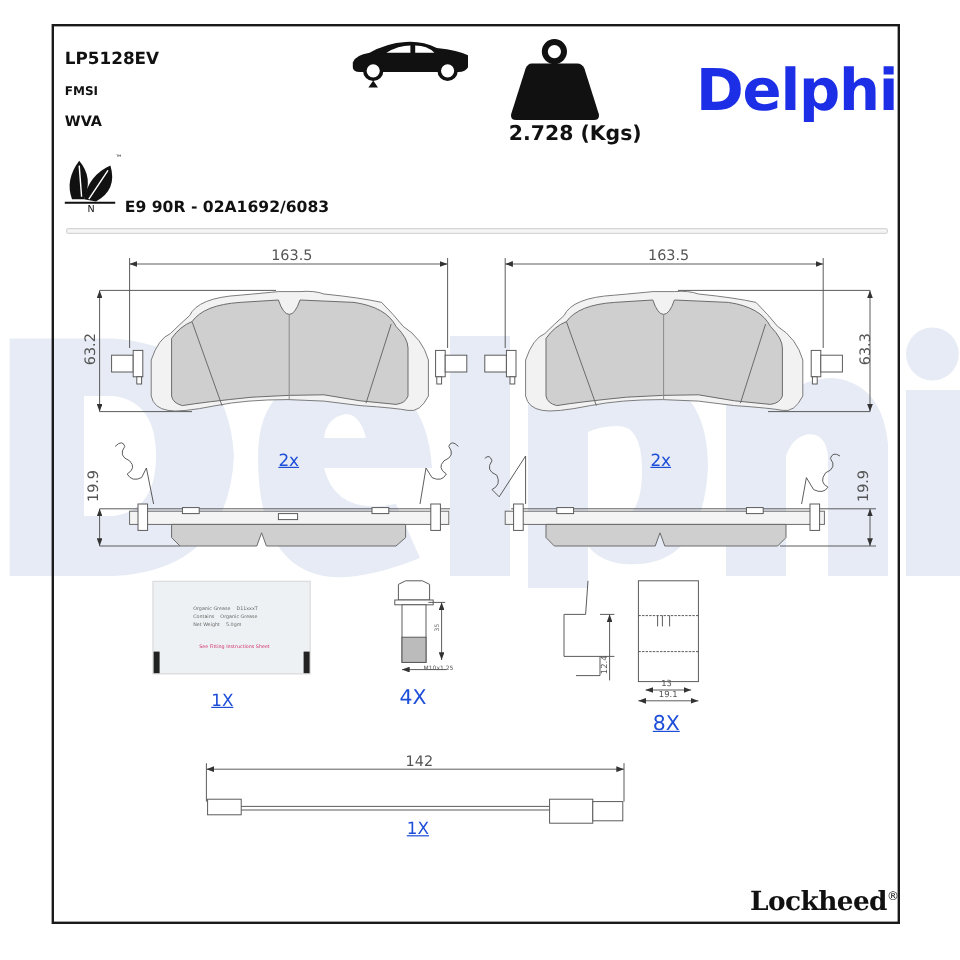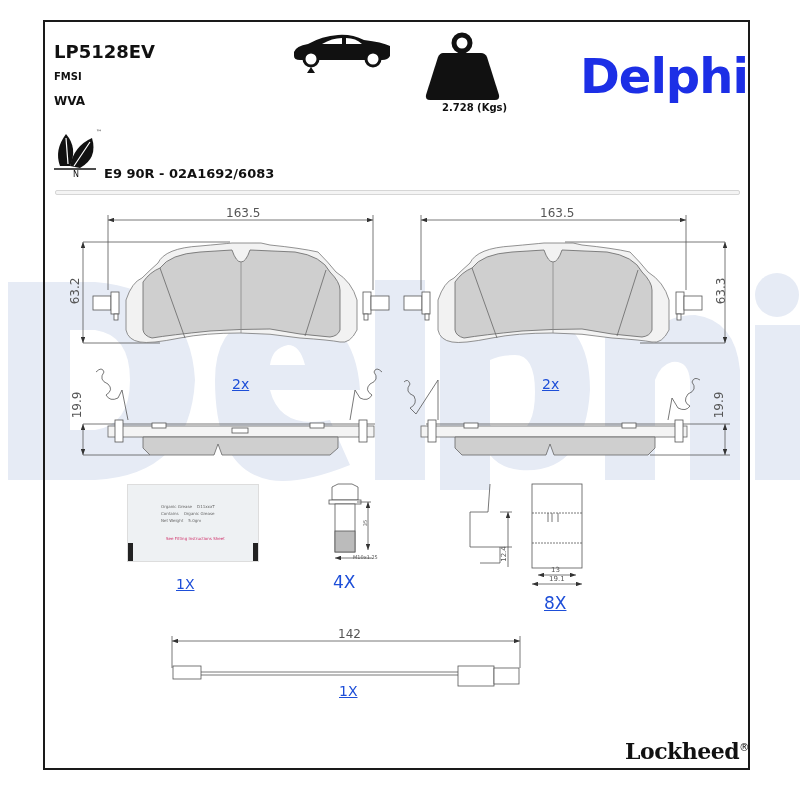--- a/index.html
+++ b/index.html
@@ -1,24 +1,24 @@
 <!DOCTYPE html>
 <html><head>
 <meta charset="utf-8">
 <style>
   html, body { margin: 0; padding: 0; background: #ffffff; }
   body { width: 800px; height: 800px; position: relative; overflow: hidden; font-family: "DejaVu Sans", sans-serif; }
   .frame { position: absolute; left: 43px; top: 20px; width: 707px; height: 750px; border: 2px solid #1a1a1a; box-sizing: border-box; background: transparent; }
   .watermark { position: absolute; left: 0; top: 270px; width: 800px; height: 220px; }
   .txt { position: absolute; color: #111; font-weight: bold; white-space: nowrap; }
-  .part-no { left: 54px; top: 41px; font-size: 18px; text-align: center; }
+  .part-no { left: 54px; top: 41px; font-size: 14px; text-align: center; }
   .fmsi { left: 54px; top: 71px; font-size: 10px; }
   .wva { left: 54px; top: 94px; font-size: 12px; }
   .approval { left: 104px; top: 166px; font-size: 13px; }
-  .weight { left: 442px; top: 102px; font-size: 10px; }
+  .weight { left: 424px; top: 102px; font-size: 17px; }
   .brand { position: absolute; left: 580px; top: 48px; color: #1c2fe6; font-family: "DejaVu Sans", sans-serif; font-weight: bold; font-size: 48px; letter-spacing: -1px; }
   .lockheed { position: absolute; left: 625px; top: 738px; font-family: "DejaVu Serif", serif; font-weight: bold; font-size: 22px; color: #111; letter-spacing: -0.5px; }
   .lockheed sup { font-size: 10px; font-family: "DejaVu Sans", sans-serif; font-weight: normal; }
   .sep { position: absolute; left: 55px; top: 190px; width: 683px; height: 3px; border: 1px solid #d6d6d6; border-radius: 2px; background: #f4f4f4; }
   .dim { position: absolute; color: #555; font-size: 12px; font-family: "DejaVu Sans", sans-serif; white-space: nowrap; }
   .qty { position: absolute; color: #1d4ed8; font-size: 14px; text-decoration: underline; font-family: "DejaVu Sans", sans-serif; }
   .rot { transform: rotate(-90deg); transform-origin: center center; }
   svg.draw { position: absolute; left: 0; top: 0; }
   .icon { position: absolute; }
 </style>

